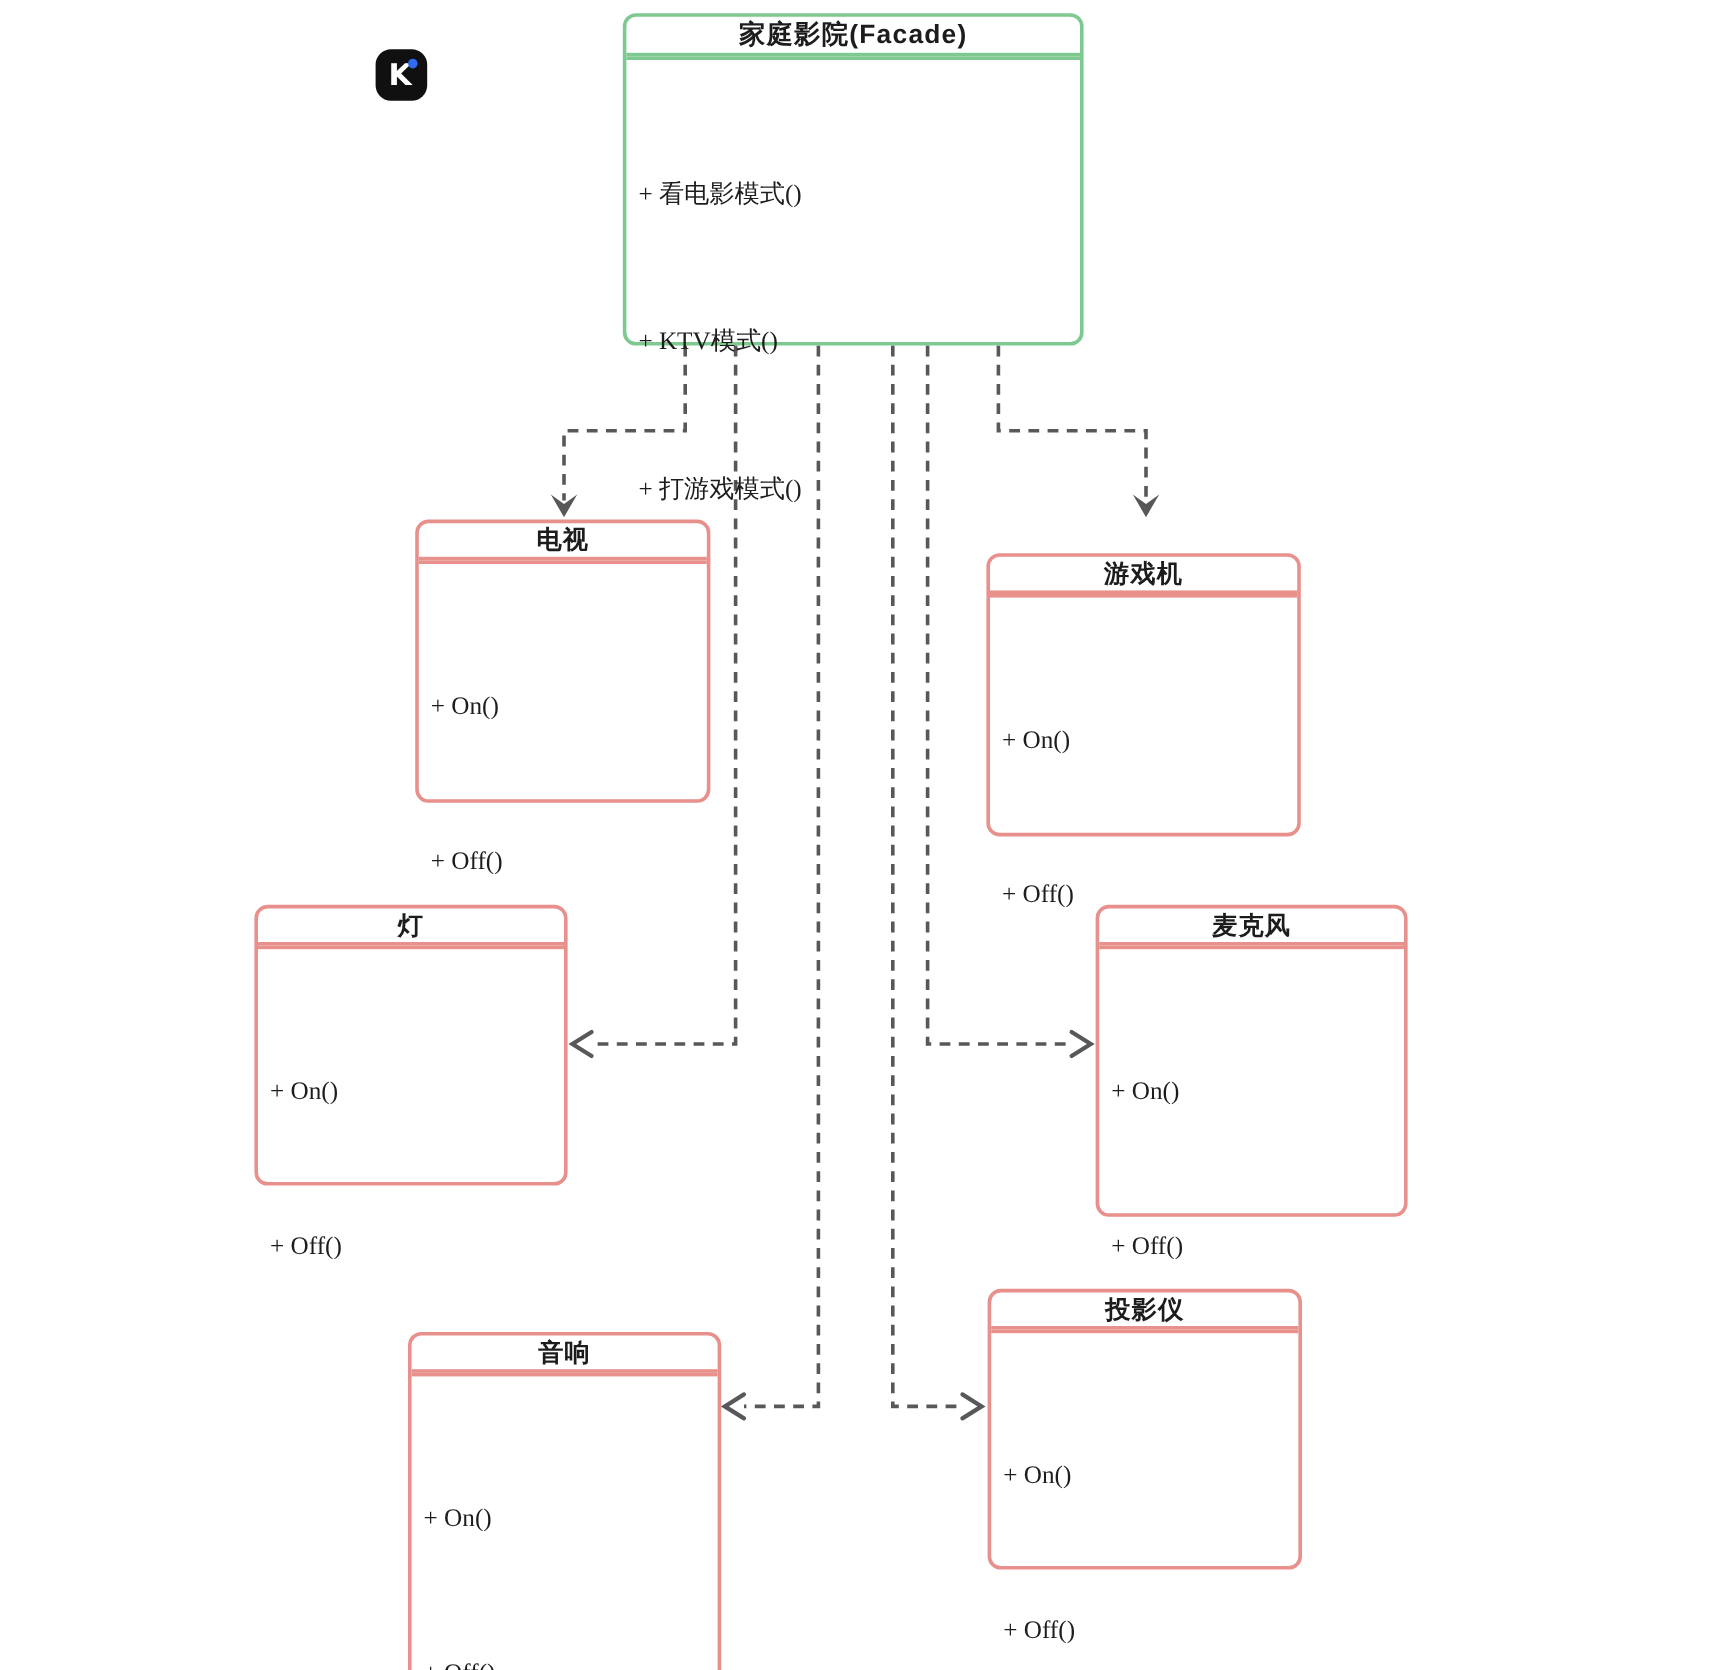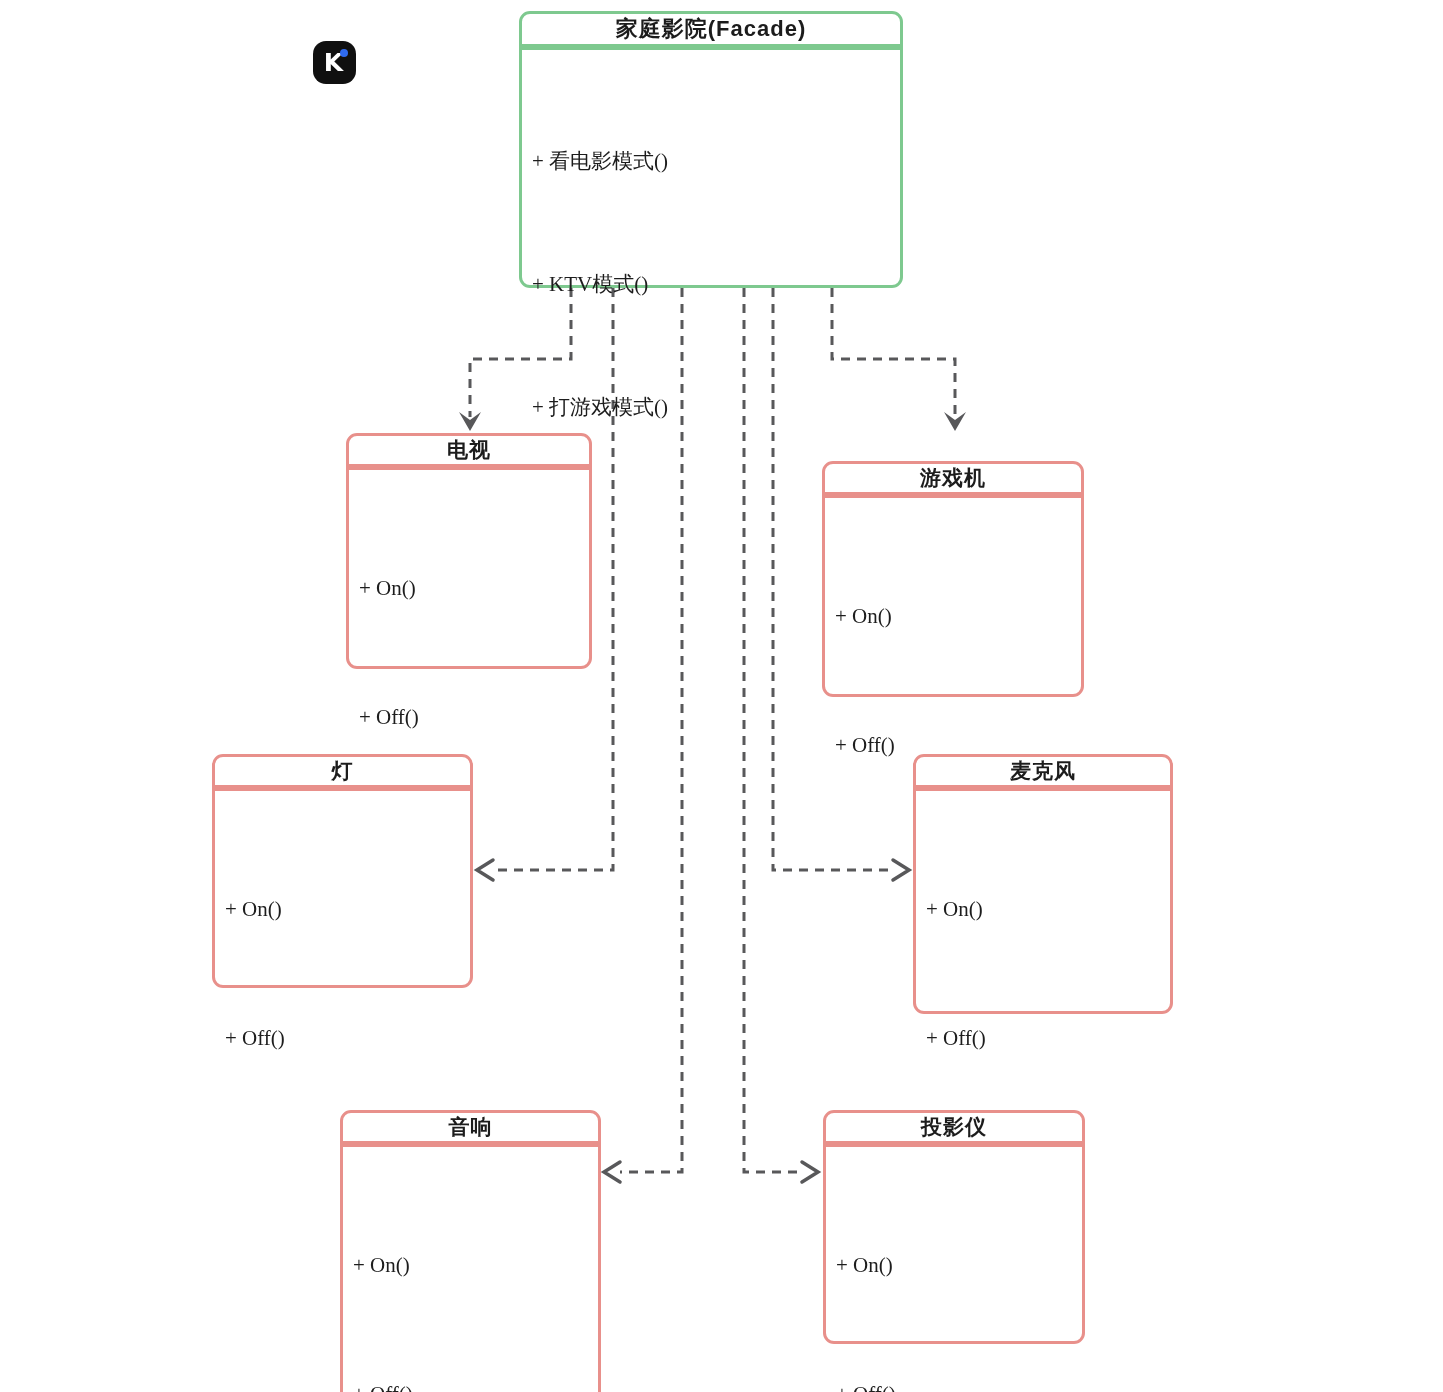--- a/index.html
+++ b/index.html
@@ -37,21 +37,21 @@
     font-size:21px;line-height:43px;white-space:pre;color:#1d1d1d;
   }
   .green .uml-methods{line-height:41px;padding-top:9px;}
   
   .box-facade   {left:519px;top:11px;  width:384px;height:277px;}
   .box-tv       {left:346px;top:433px; width:246px;height:236px;}
   .box-game     {left:822px;top:433px; width:262px;height:236px;margin-top:28px;}
   .box-light    {left:212px;top:754px; width:261px;height:234px;}
   .box-mic      {left:913px;top:754px; width:260px;height:260px;}
   .box-speaker  {left:340px;top:1110px;width:261px;height:298px;}
-  .box-projector{left:823px;top:1110px;width:262px;height:234px;}
+  .box-projector{left:823px;top:1074px;width:262px;height:234px;}
   
   .logo{
     position:absolute;left:313px;top:41px;width:43px;height:43px;
     background:#101010;border-radius:13px;
     display:flex;align-items:center;justify-content:center;
   }
   .logo-k{
     color:#ffffff;font-weight:bold;font-size:25px;
     font-family:"DejaVu Sans","Liberation Sans",sans-serif;
     transform:translate(-1px,0);

